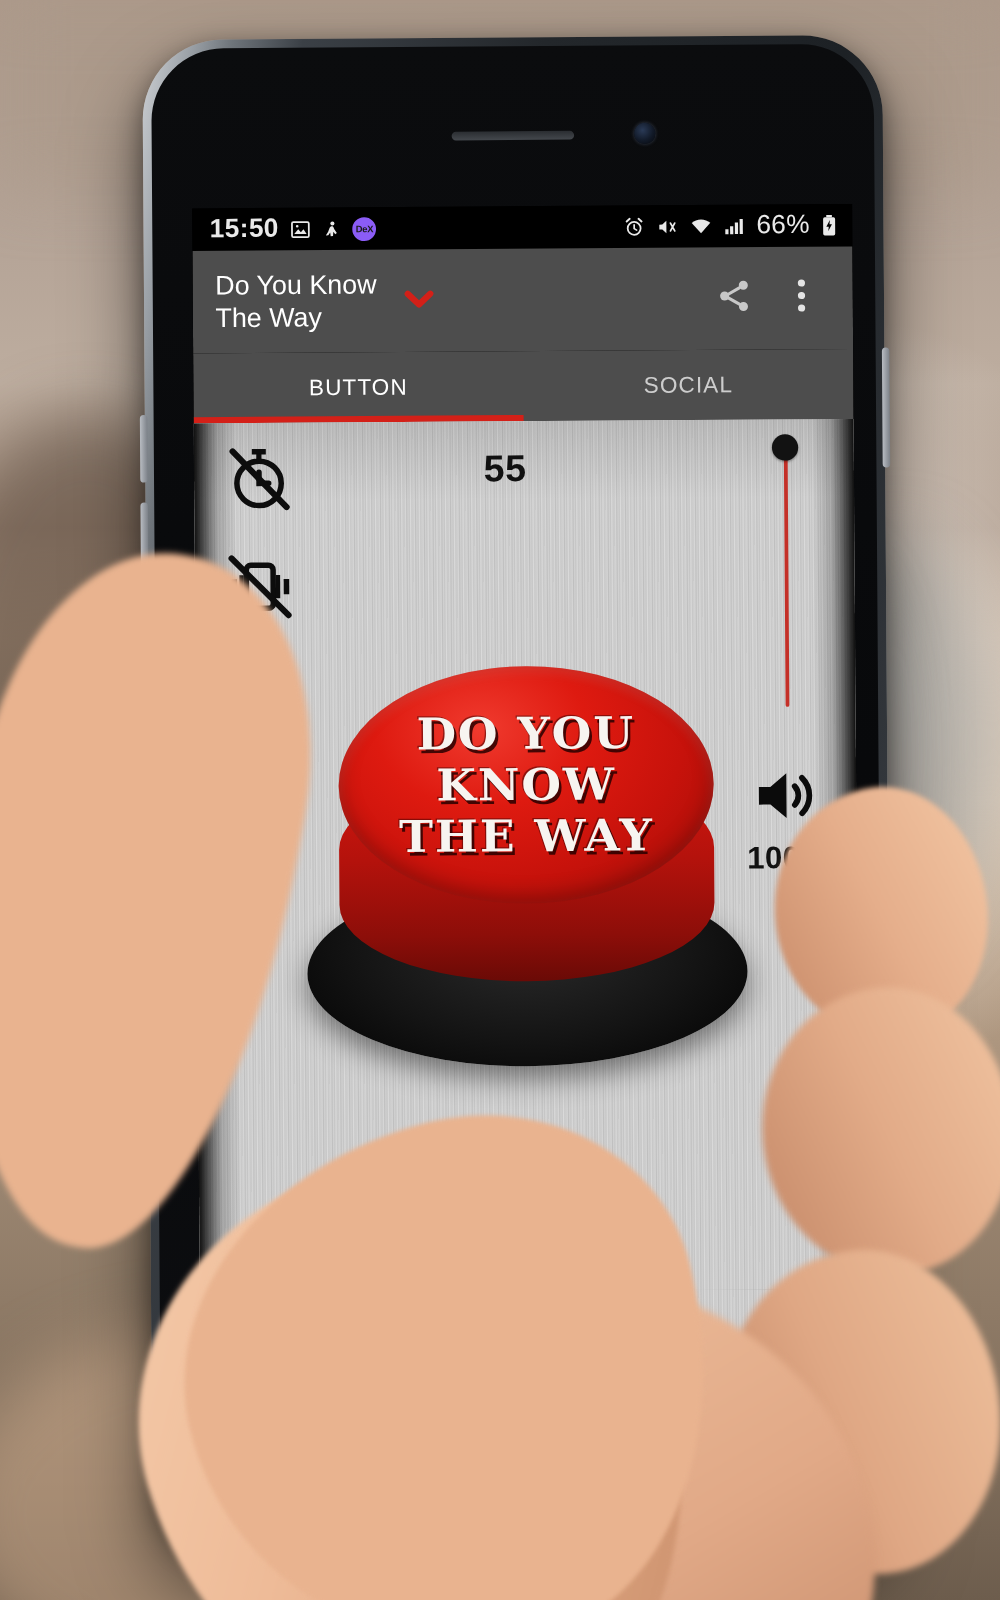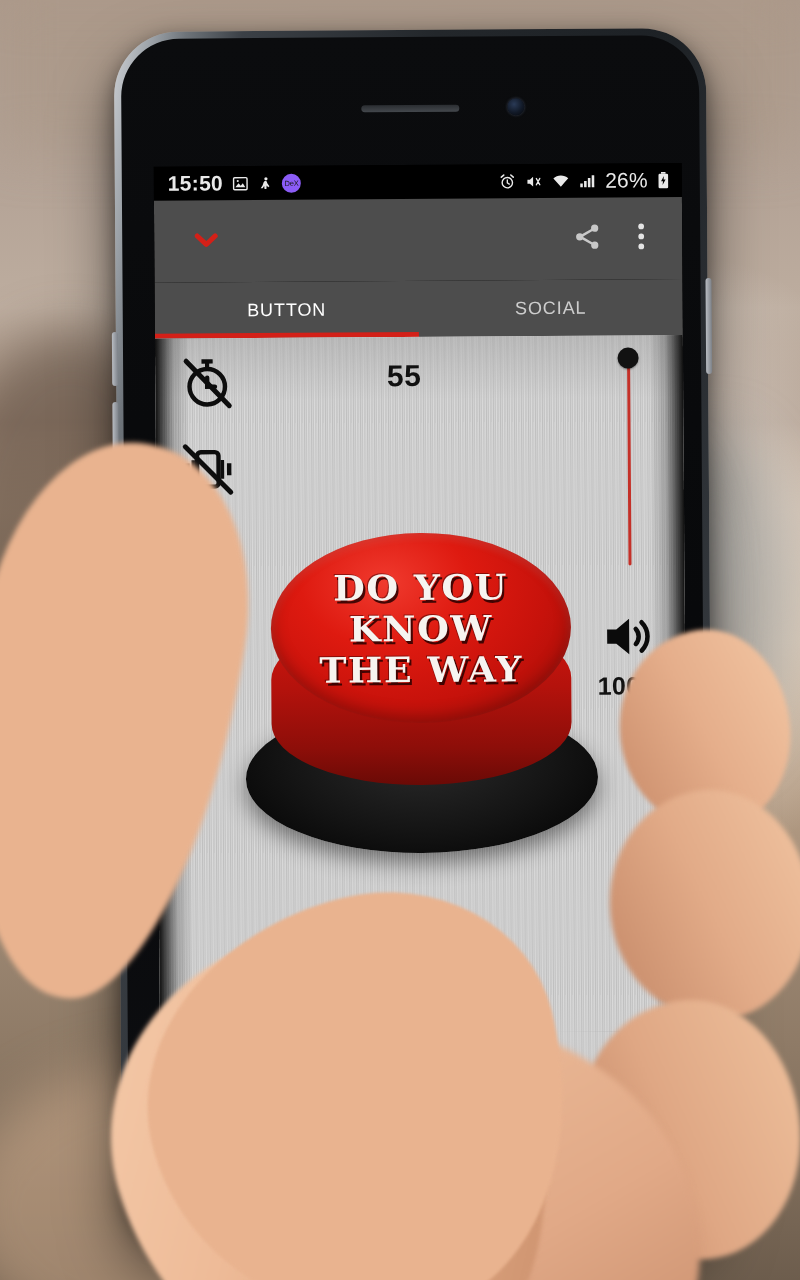--- a/index.html
+++ b/index.html
@@ -86,21 +86,21 @@
     display:flex; align-items:center; justify-content:space-between;
     padding:0 12px 0 14px; color:#e9e9e9;
   }
   .sb-left,.sb-right{ display:flex; align-items:center; gap:9px; }
   .sb-time{ font-size:21px; font-weight:700; letter-spacing:.3px; }
   .sb-pct{ font-size:21px; font-weight:400; letter-spacing:.2px; }
   .sb-ico{ display:inline-flex; align-items:center; }
   .dex-badge{
     width:19px; height:19px; border-radius:50%;
     background:#8b5cf6; color:#1a1a1a;
-    font-size:7.5px; font-weight:normal;
+    font-size:7.5px; font-weight:bold;
     display:flex; align-items:center; justify-content:center;
     letter-spacing:-.2px;
   }
 
   
   .appbar{
     height:82px; background:#4d4d4d;
     display:flex; align-items:center; padding:0 14px 0 18px;
   }
   .appbar-title{
@@ -359,32 +359,34 @@
               </svg>
           </span>
           <span class="sb-ico">
             <svg width="17" height="17" viewBox="0 0 24 24">
                 <rect x="2" y="15" width="3.6" height="5.5" fill="#e9e9e9"></rect>
                 <rect x="7.4" y="11.5" width="3.6" height="9" fill="#e9e9e9"></rect>
                 <rect x="12.8" y="7.5" width="3.6" height="13" fill="#e9e9e9"></rect>
                 <rect x="18.2" y="3.5" width="3.6" height="17" fill="#e9e9e9"></rect>
               </svg>
           </span>
-          <span class="sb-pct">26%</span>
+          <span class="sb-pct">66%</span>
           <span class="sb-ico">
             <svg width="13" height="18" viewBox="0 0 16 24">
                 <rect x="5" y="1" width="6" height="2.4" fill="#e9e9e9"></rect>
                 <rect x="1.6" y="3.4" width="12.8" height="19.4" rx="1.8" fill="#e9e9e9"></rect>
                 <path d="M8.8 6.4L5 13.4h2.6l-.6 4.8 4-7.2H8.4z" fill="#000"></path>
               </svg>
           </span>
         </div>
       </div>
 
       <div class="appbar">
+        <div class="appbar-title">Do You Know
+The Way</div>
         <span class="title-caret">
           <svg width="24" height="16" viewBox="0 0 24 16">
               <path d="M3 3.5L12 12l9-8.5" stroke="#d32018" stroke-width="5" fill="none" stroke-linecap="round" stroke-linejoin="round"></path>
             </svg>
         </span>
         <div class="appbar-spacer"></div>
         <div class="appbar-act">
           <span>
             <svg width="30" height="30" viewBox="0 0 24 24">
                 <circle cx="18" cy="5.2" r="2.9" fill="#c8c8c8"></circle>

